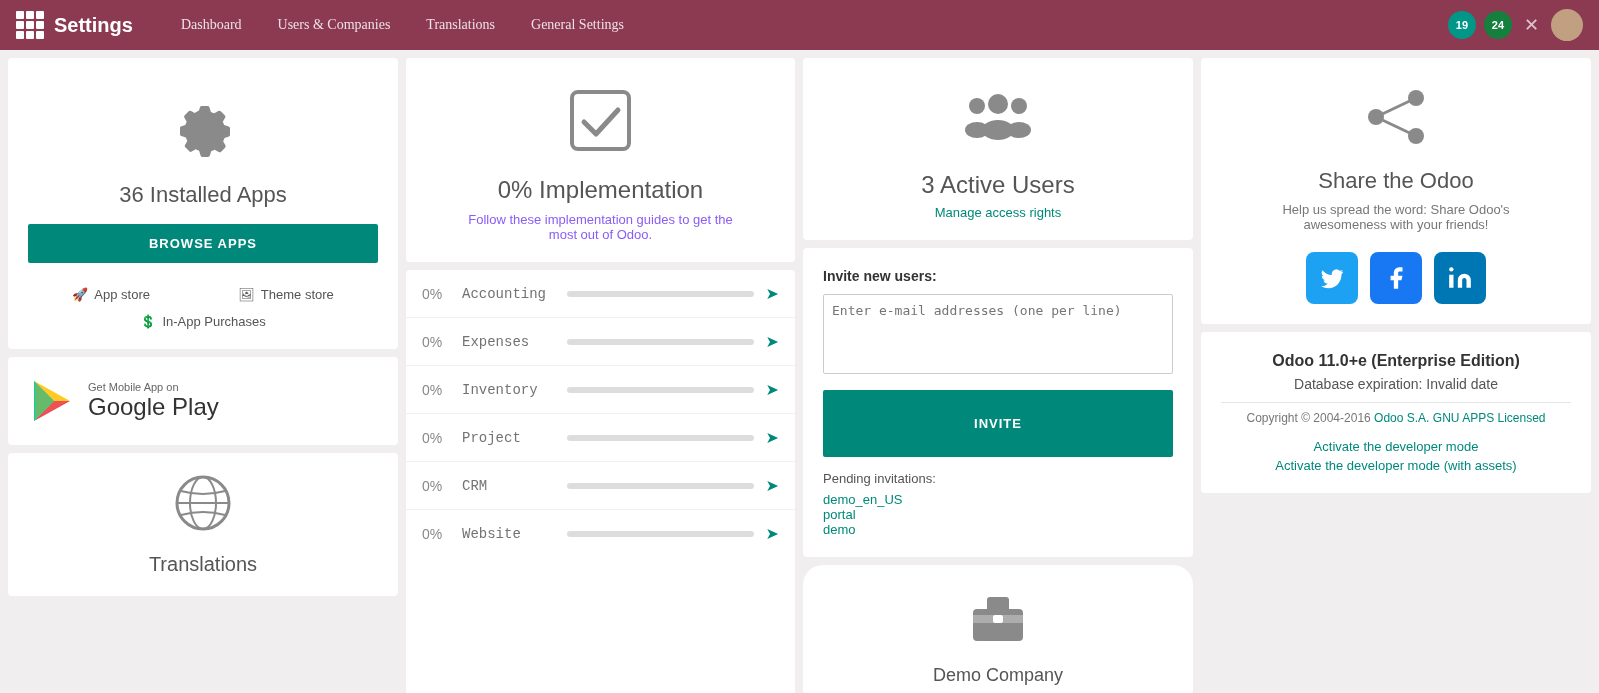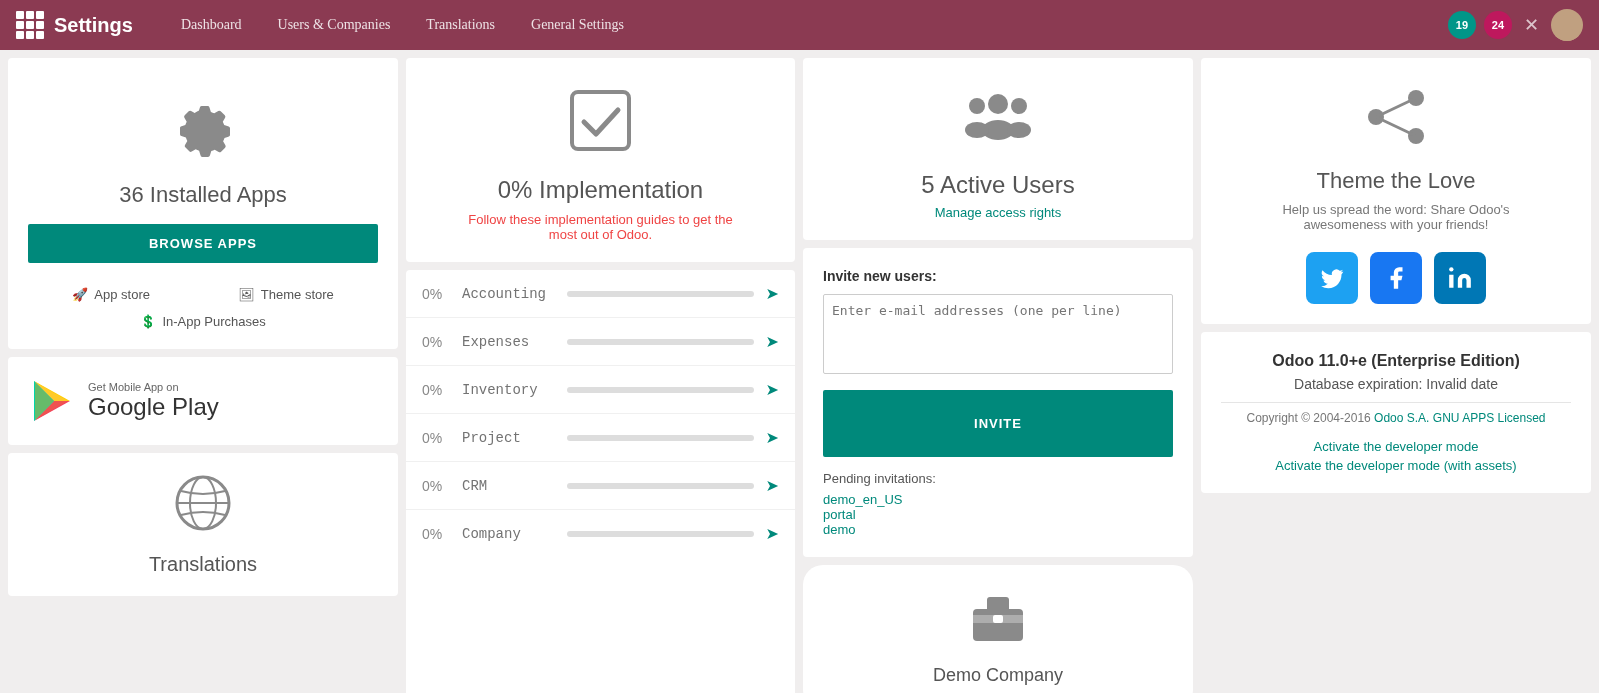--- a/index.html
+++ b/index.html
@@ -53,21 +53,21 @@
       cursor: pointer;
       text-decoration: none;
       white-space: nowrap;
     }
     .nav-right {
       display: flex;
       align-items: center;
       gap: 8px;
     }
     .badge-btn {
-      background: #be185d;
+      background: #15803d;
       border-radius: 50%;
       width: 28px;
       height: 28px;
       display: flex;
       align-items: center;
       justify-content: center;
       color: white;
       font-size: 11px;
       font-weight: bold;
       cursor: pointer;
@@ -207,21 +207,21 @@
       color: #8a8a8a;
       margin-bottom: 10px;
     }
     .impl-percent {
       font-size: 24px;
       color: #555;
       margin-bottom: 8px;
     }
     .impl-desc {
       font-size: 13px;
-      color: #ef4444;
+      color: #8b5cf6;
       max-width: 280px;
       margin: 0 auto;
     }
 
     .impl-items-card {
       padding: 0;
       flex: 1;
     }
     .impl-item {
       display: flex;
@@ -600,21 +600,21 @@
         <span class="impl-name">CRM</span>
         <div class="impl-bar-area">
           <div class="impl-bar-bg">
               <div class="impl-bar-fill" style="width:0%"></div>
             </div>
         </div>
         <span class="arrow-right">➤</span>
       </div>
       <div class="impl-item">
         <span class="impl-pct">0%</span>
-        <span class="impl-name">Company</span>
+        <span class="impl-name">Website</span>
         <div class="impl-bar-area">
           <div class="impl-bar-bg">
               <div class="impl-bar-fill" style="width:0%"></div>
             </div>
         </div>
         <span class="arrow-right">➤</span>
       </div>
     </div>
 
   </div>
@@ -628,21 +628,21 @@
           <circle cx="35" cy="16" r="10"></circle>
           <ellipse cx="35" cy="42" rx="16" ry="10"></ellipse>
 
           <circle cx="14" cy="18" r="8"></circle>
           <ellipse cx="14" cy="42" rx="12" ry="8"></ellipse>
 
           <circle cx="56" cy="18" r="8"></circle>
           <ellipse cx="56" cy="42" rx="12" ry="8"></ellipse>
         </svg>
       </div>
-      <div class="users-count">5 Active Users</div>
+      <div class="users-count">3 Active Users</div>
       <div class="manage-link">Manage access rights</div>
     </div>
 
     <div class="card invite-card">
       <div class="invite-label">Invite new users:</div>
       <textarea class="invite-textarea" placeholder="Enter e-mail addresses (one per line)" style=""></textarea>
       <button class="invite-btn">INVITE</button>
       <div class="pending-section">
         <div class="pending-label">Pending invitations:</div>
         <div class="pending-item">demo_en_US</div>
@@ -671,21 +671,21 @@
     <div class="card share-card">
       <div class="share-icon">
         <svg width="64" height="58" viewBox="0 0 64 58" fill="#8a8a8a">
           <circle cx="52" cy="10" r="8"></circle>
           <circle cx="52" cy="48" r="8"></circle>
           <circle cx="12" cy="29" r="8"></circle>
           <line x1="12" y1="29" x2="52" y2="10" stroke="#8a8a8a" stroke-width="3"></line>
           <line x1="12" y1="29" x2="52" y2="48" stroke="#8a8a8a" stroke-width="3"></line>
         </svg>
       </div>
-      <div class="share-title">Theme the Love</div>
+      <div class="share-title">Share the Odoo</div>
       <div class="share-desc">Help us spread the word: Share Odoo's awesomeness with your friends!</div>
       <div class="social-row">
         <div class="social-btn twitter">
           <svg width="26" height="26" viewBox="0 0 24 24" fill="white">
               <path d="M22.46 6c-.77.35-1.6.58-2.46.67a4.27 4.27 0 0 0 1.88-2.36c-.83.5-1.75.85-2.72 1.05a4.26 4.26 0 0 0-7.26 3.88A12.09 12.09 0 0 1 3.2 4.79a4.26 4.26 0 0 0 1.32 5.69c-.68-.02-1.32-.21-1.88-.52v.05a4.26 4.26 0 0 0 3.42 4.17c-.36.1-.74.15-1.13.15-.27 0-.54-.03-.8-.07a4.27 4.27 0 0 0 3.98 2.96A8.55 8.55 0 0 1 2 19.54a12.07 12.07 0 0 0 6.56 1.92c7.88 0 12.19-6.53 12.19-12.19l-.01-.56A8.72 8.72 0 0 0 22.46 6z"></path>
             </svg>
         </div>
         <div class="social-btn facebook">
           <svg width="26" height="26" viewBox="0 0 24 24" fill="white">
               <path d="M18 2h-3a5 5 0 0 0-5 5v3H7v4h3v8h4v-8h3l1-4h-4V7a1 1 0 0 1 1-1h3z"></path>

